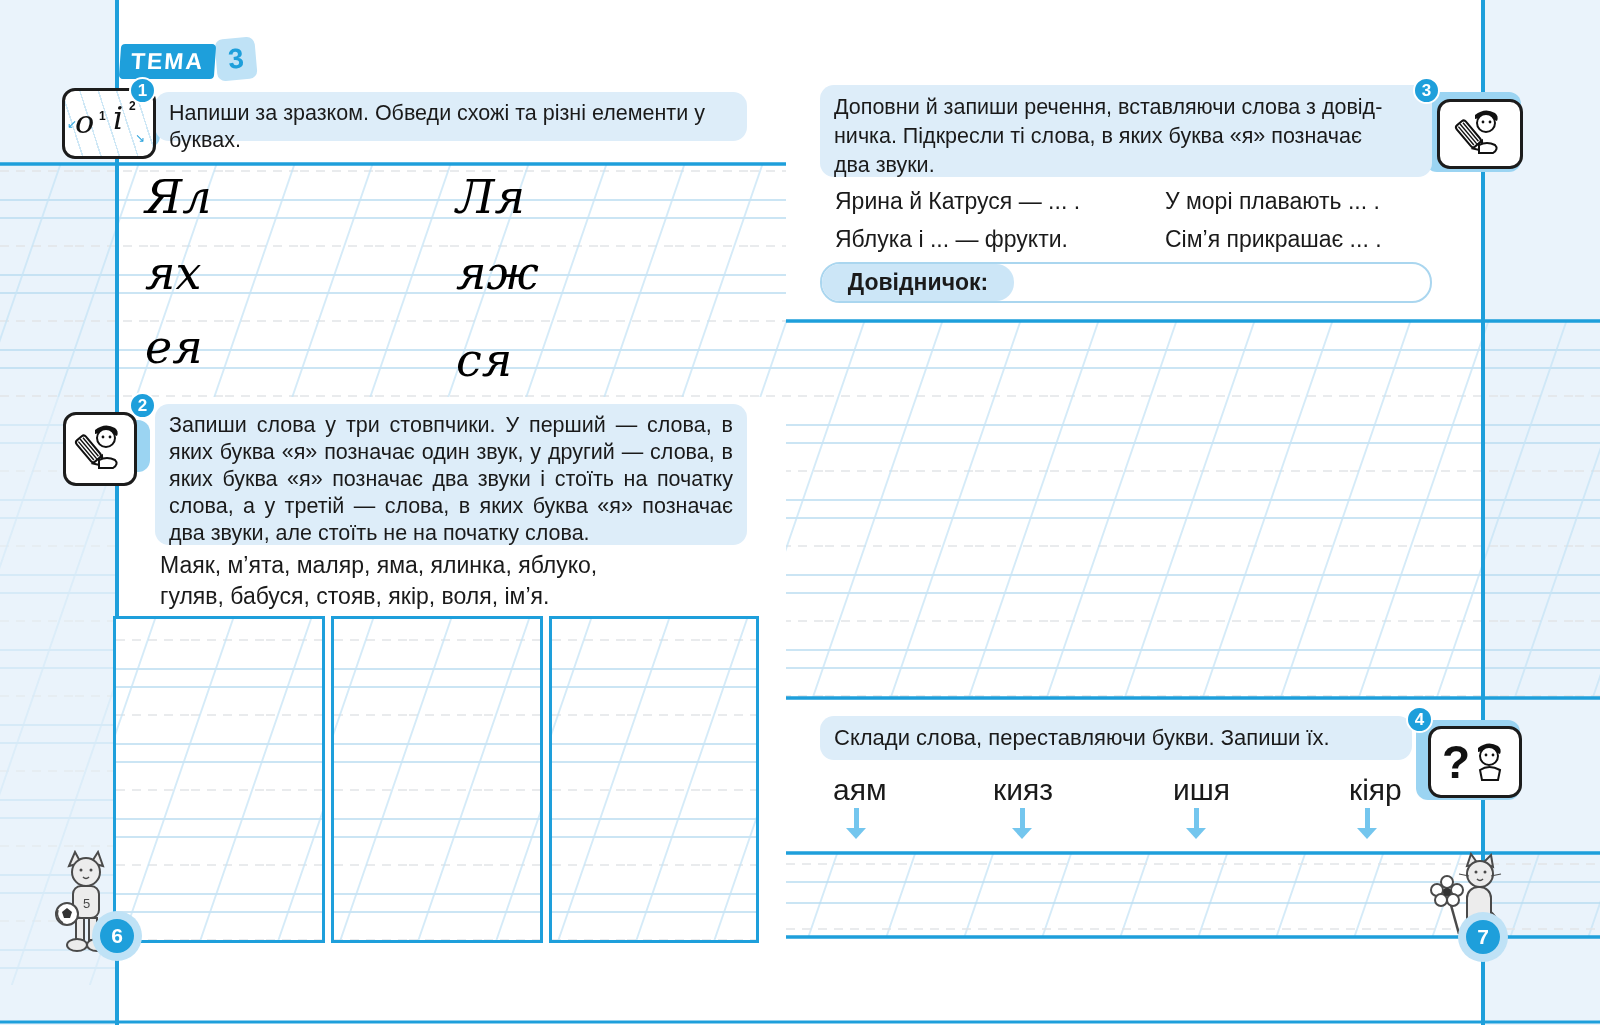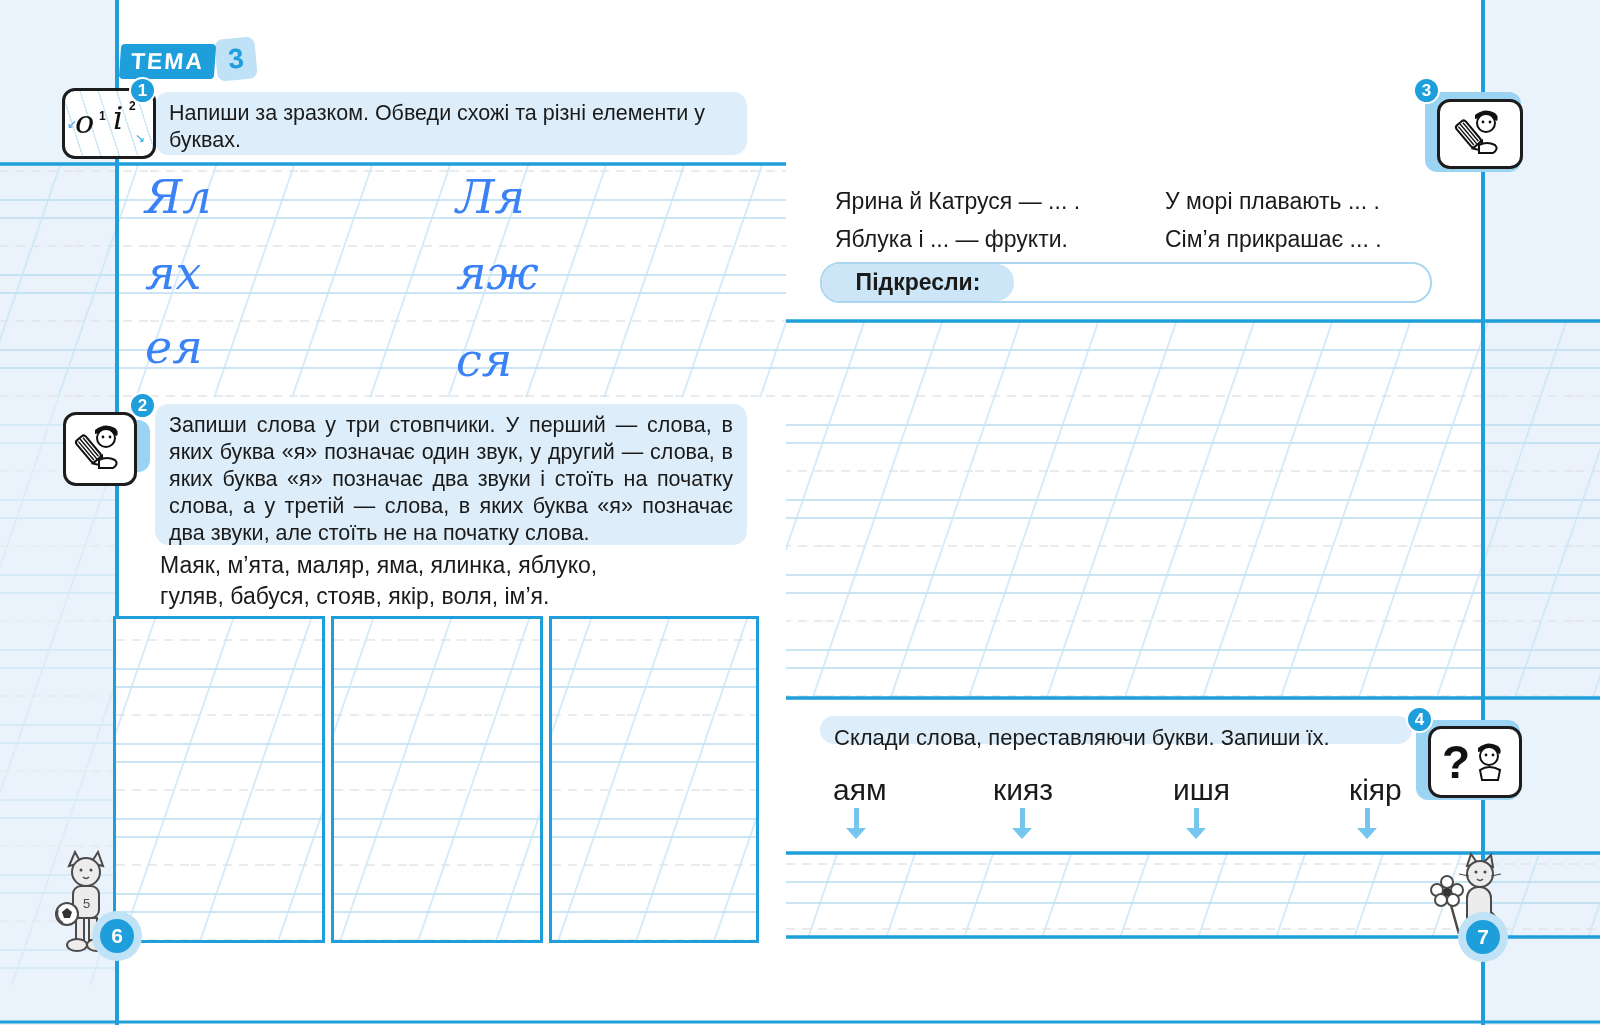--- a/index.html
+++ b/index.html
@@ -20,21 +20,21 @@
   .iconbox{background:#fff;border:3px solid #1c1c1c;border-radius:13px;z-index:4;
            display:flex;align-items:center;justify-content:center;overflow:hidden;}
   
   #tema{left:120px;top:44px;width:95px;height:35px;background:#1e9fdb;border-radius:4px;
         transform:skewX(-4deg);display:flex;align-items:center;justify-content:center;z-index:4;}
   #tema span{color:#fff;font-weight:bold;font-size:23px;letter-spacing:2px;}
   #tema-num{left:216px;top:38px;width:40px;height:42px;background:#bfe2f6;border-radius:8px;
         transform:rotate(-5deg);display:flex;align-items:center;justify-content:center;z-index:3;}
   #tema-num span{color:#1e9fdb;font-weight:bold;font-size:28px;}
   
-  .cursive{font-family:"DejaVu Serif",serif;font-style:italic;font-size:46px;z-index:2;color:#3b82f6;}
+  .cursive{font-family:"DejaVu Serif",serif;font-style:italic;font-size:46px;z-index:2;color:#000000;}
   
   .plain{font-size:23px;z-index:3;}
   
   .pbox{border:3px solid #1e9fdb;background:#fff;z-index:2;box-sizing:border-box;}
   .pbox svg{display:block;}
   
   #hintbox{left:820px;top:262px;width:612px;height:41px;background:#fff;border:2px solid #aad6ef;
            border-radius:20px;z-index:3;box-sizing:border-box;}
   #hintlabel{left:0;top:0;width:192px;height:37px;background:#cce6f7;border-radius:18px;
              display:flex;align-items:center;justify-content:center;font-weight:bold;font-size:23px;}
@@ -126,21 +126,21 @@
   <div id="icon1" class="abs iconbox" style="left:62px;top:88px;width:88px;height:65px;">
     <div class="inner">
       <span class="lo">o</span>
       <sup style="left:34px;top:18px;">1</sup>
       <span class="li">i</span>
       <sup style="left:64px;top:8px;">2</sup>
       <span class="a1" style="left:2px;top:26px;">↙</span>
       <span class="a1" style="left:70px;top:40px;">↘</span>
     </div>
   </div>
-  <div class="abs taskbox" style="left:155px;top:92px;width:592px;height:63px;">
+  <div class="abs taskbox" style="left:155px;top:92px;width:592px;height:49px;">
     <div class="pad smalltext">Напиши за зразком. Обведи схожі та різні елементи у буквах.</div>
   </div>
 
   <div class="abs cursive" style="left:145px;top:170px;">Ял</div>
   <div class="abs cursive" style="left:456px;top:170px;">Ля</div>
   <div class="abs cursive" style="left:145px;top:246px;">ях</div>
   <div class="abs cursive" style="left:456px;top:246px;">яж</div>
   <div class="abs cursive" style="left:145px;top:320px;">ея</div>
   <div class="abs cursive" style="left:456px;top:320px;margin-top:13px;">ся</div>
 
@@ -226,47 +226,54 @@
       <g transform="rotate(-40 18 30)">
         <rect x="12" y="12" width="12" height="28" rx="3" fill="#fff" stroke="#111" stroke-width="2"></rect>
         <line x1="15" y1="14" x2="15" y2="38" stroke="#111" stroke-width="1.4"></line>
         <line x1="18" y1="13" x2="18" y2="39" stroke="#111" stroke-width="1.4"></line>
         <line x1="21" y1="14" x2="21" y2="38" stroke="#111" stroke-width="1.4"></line>
         <polygon points="12,40 24,40 18,48" fill="#fff" stroke="#111" stroke-width="2"></polygon>
       </g>
       <path d="M26 38 q8 -4 16 0 q4 4 -2 8 l-14 0 z" fill="#fff" stroke="#111" stroke-width="2"></path>
     </svg>
   </div>
+  <div class="abs taskbox" style="left:820px;top:85px;width:612px;height:92px;">
+    <div class="pad smalltext" style="line-height:29px;">
+      <div>Доповни й запиши речення, вставляючи слова з довід-</div>
+      <div>ничка. Підкресли ті слова, в яких буква «я» позначає</div>
+      <div>два звуки.</div>
+    </div>
+  </div>
 
   <div class="abs plain" style="left:835px;top:188px;">Ярина й Катруся — ... .</div>
   <div class="abs plain" style="left:1165px;top:188px;">У морі плавають ... .</div>
   <div class="abs plain" style="left:835px;top:226px;">Яблука і ...  — фрукти.</div>
   <div class="abs plain" style="left:1165px;top:226px;">Сім’я прикрашає ... .</div>
 
   <div id="hintbox" class="abs">
     <div id="hintlabel" class="abs">
-      <span>Підкресли:</span>
+      <span>Довідничок:</span>
     </div>
   </div>
 
   <div class="abs badge" style="left:1406px;top:706px;">
     <span>4</span>
   </div>
   <div class="abs icontab" style="left:1416px;top:720px;width:104px;height:80px;"></div>
   <div class="abs iconbox" style="left:1428px;top:726px;width:88px;height:66px;">
     <span class="qmark">?</span>
     <svg width="36" height="44" viewBox="0 0 36 44" style="margin-left:2px;">
       <path d="M6 8 q10 -8 20 -2 q4 3 2 8 q-12 -6 -22 -2 z" fill="#111"></path>
       <circle cx="17" cy="16" r="9" fill="#fff" stroke="#111" stroke-width="2"></circle>
       <circle cx="14" cy="15" r="1.4" fill="#111"></circle>
       <circle cx="21" cy="15" r="1.4" fill="#111"></circle>
       <path d="M8 30 q9 -6 20 0 l-2 10 l-16 0 z" fill="#fff" stroke="#111" stroke-width="2"></path>
     </svg>
   </div>
-  <div class="abs taskbox" style="left:820px;top:716px;width:592px;height:28px;">
+  <div class="abs taskbox" style="left:820px;top:716px;width:592px;height:44px;">
     <div class="pad" style="font-size:22px;line-height:28px;">Склади слова, переставляючи букви. Запиши їх.</div>
   </div>
 
   <div class="abs t4word" style="left:833px;top:773px;">аям</div>
   <div class="abs t4word" style="left:993px;top:773px;">кияз</div>
   <div class="abs t4word" style="left:1173px;top:773px;">ишя</div>
   <div class="abs t4word" style="left:1341px;top:773px;margin-left:8px;">кіяр</div>
 
   <div class="abs arrow" style="left:845px;top:808px;">
       <div class="stem"></div>

